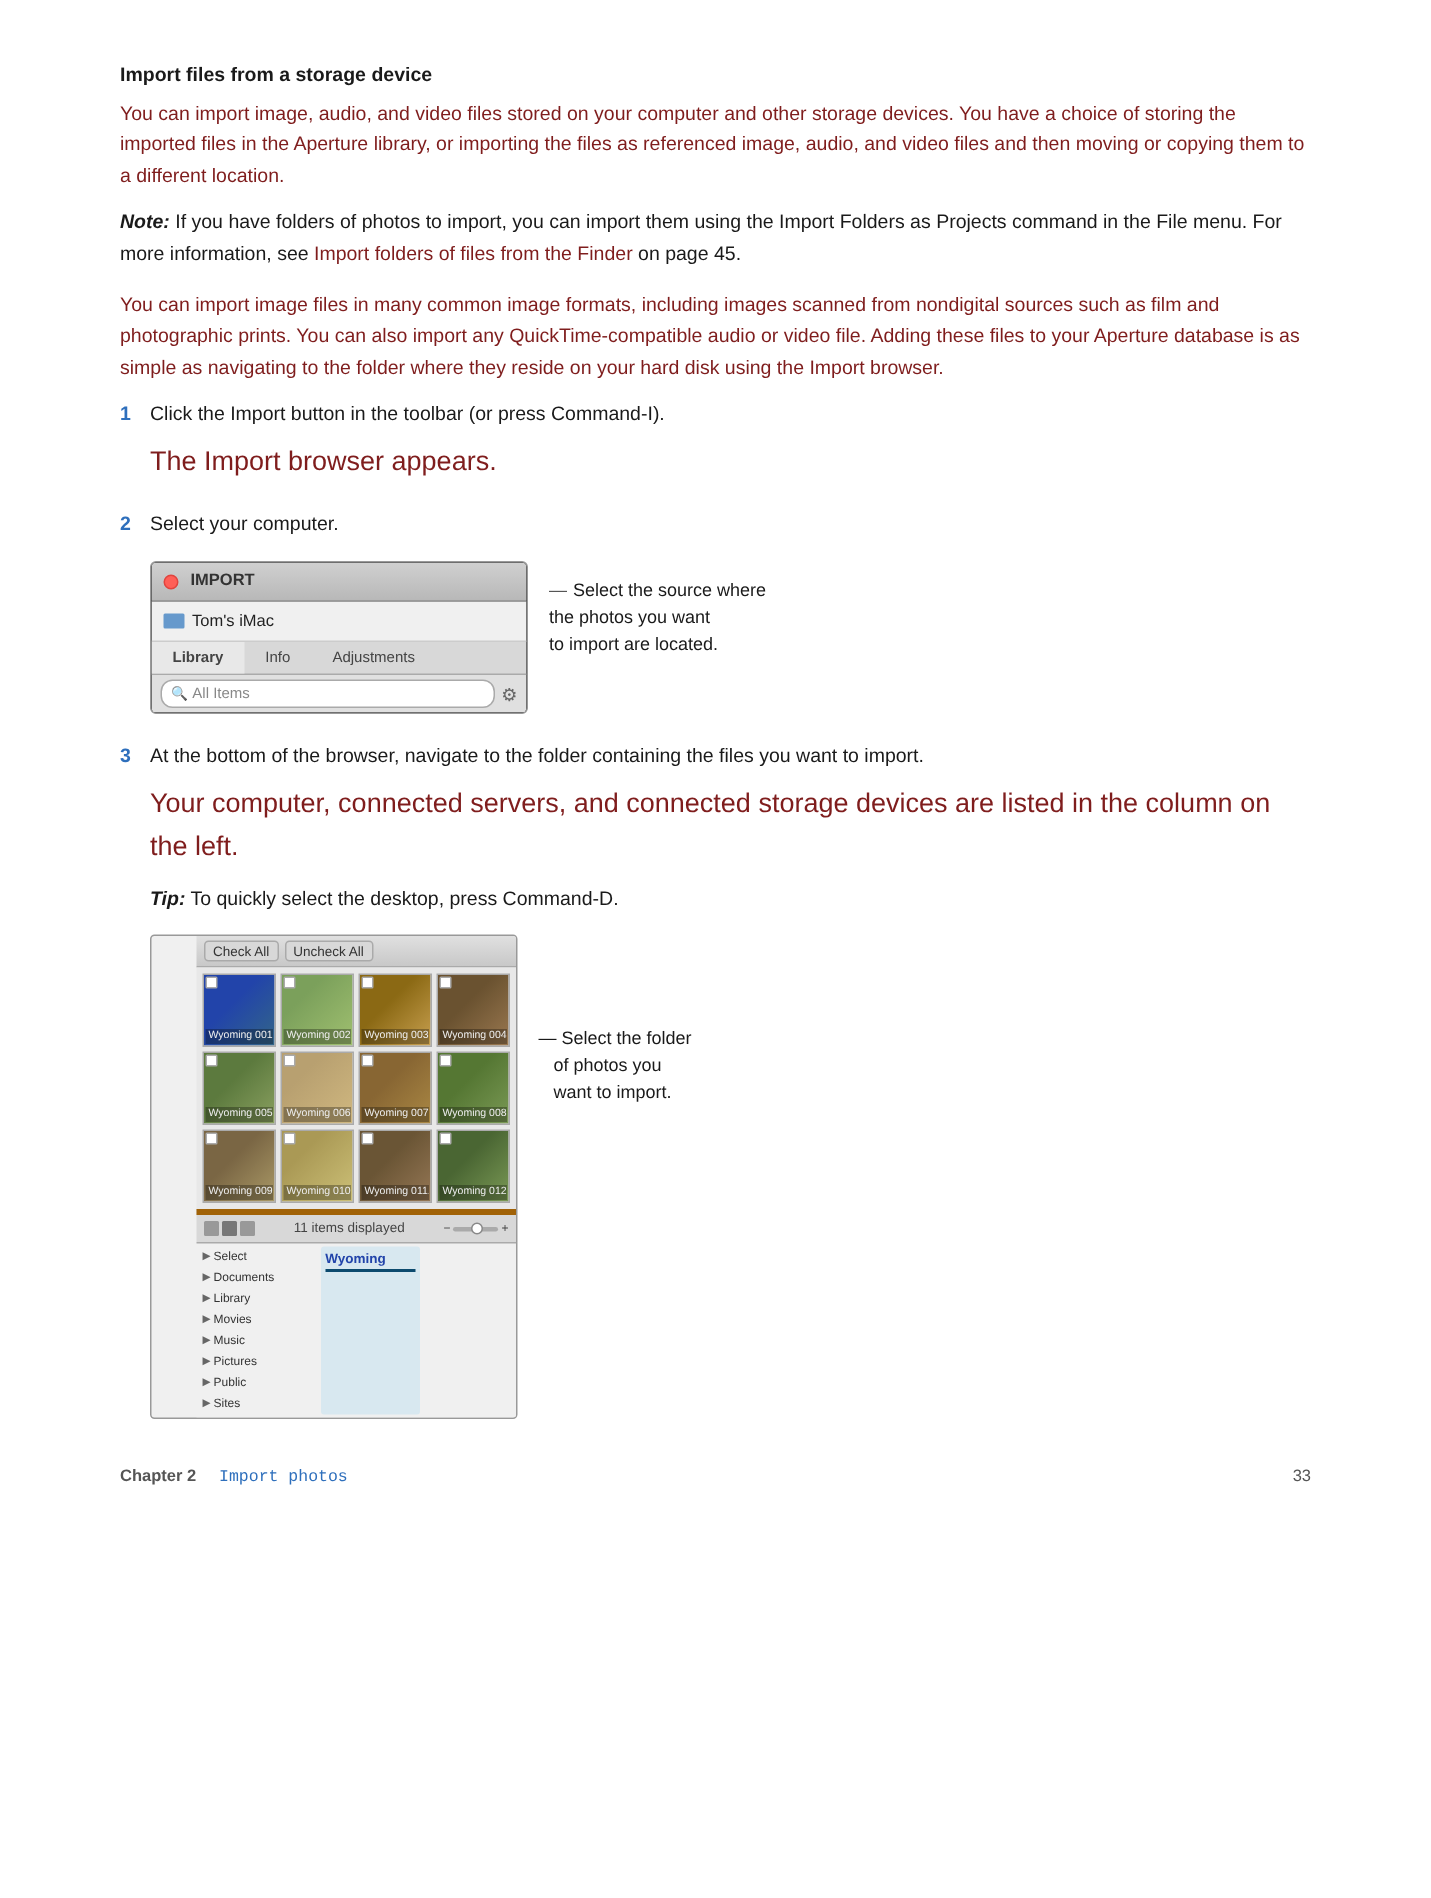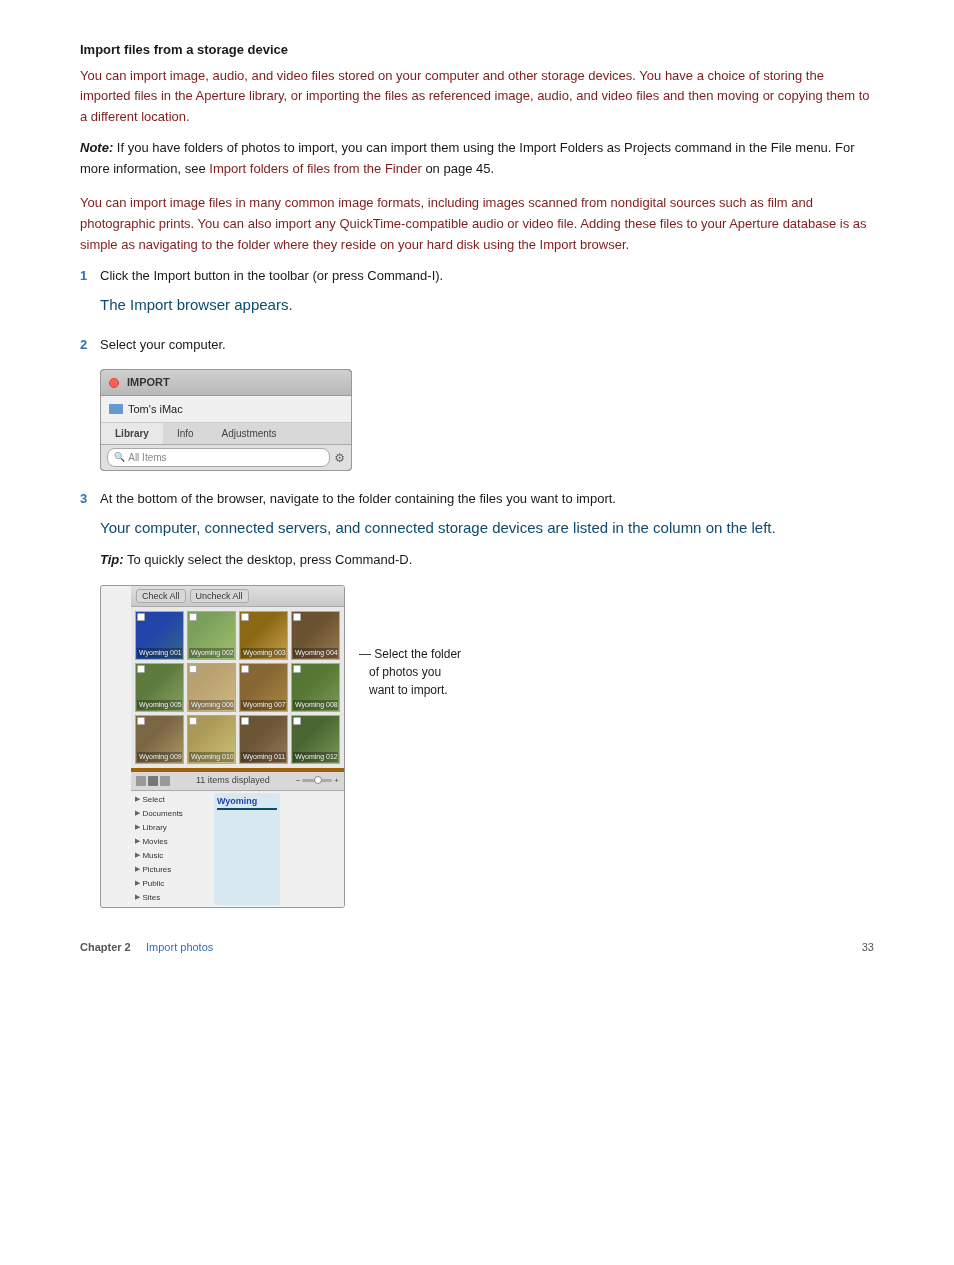--- a/index.html
+++ b/index.html
@@ -55,24 +55,24 @@
       min-width: 20px;
       margin-top: 0;
     }
     .step-text {
       font-size: 13px;
       line-height: 1.6;
       flex: 1;
     }
     .step-sub {
       padding-left: 20px;
-      font-size: 15px;
+      font-size: 18px;
       line-height: 1.6;
       margin-bottom: 10px;
-      color: #0c4a6e;
+      color: #7f1d1d;
     }
     .tip-text {
       font-size: 13px;
       line-height: 1.6;
       margin-bottom: 12px;
     }
     .tip-text em {
       font-style: italic;
       font-weight: bold;
     }
@@ -366,20 +366,21 @@
     }
     .footer-chapter {
       font-size: 11px;
       color: #555;
     }
     .footer-chapter .chapter-num {
       font-weight: bold;
     }
     .footer-chapter .chapter-link {
       color: #2e6fbc;
+      font-family: Liberation Mono, monospace;
     }
     .footer-page {
       font-size: 11px;
       color: #555;
     }
   </style>
 </head>
 <body>
 
 <div class="page">
@@ -424,20 +425,25 @@
           <div class="dialog-tab">Info</div>
           <div class="dialog-tab">Adjustments</div>
         </div>
         <div class="dialog-search-row">
           <div class="search-box">
             <span style="font-size:9px;margin-right:3px;">🔍</span>
             <span>All Items</span>
           </div>
           <span class="gear-icon-sm">⚙</span>
         </div>
+      </div>
+      <div class="dialog-annotation">
+        <span class="annotation-line">Select the source where</span>
+        <span>the photos you want</span><br>
+        <span>to import are located.</span>
       </div>
     </div>
   </div>
 
   <div class="step-container">
     <div class="step-row">
       <span class="step-num">3</span>
       <span class="step-text">At the bottom of the browser, navigate to the folder containing the files you want to import.</span>
     </div>
     <div class="step-sub">Your computer, connected servers, and connected storage devices are listed in the column on the left.</div>

